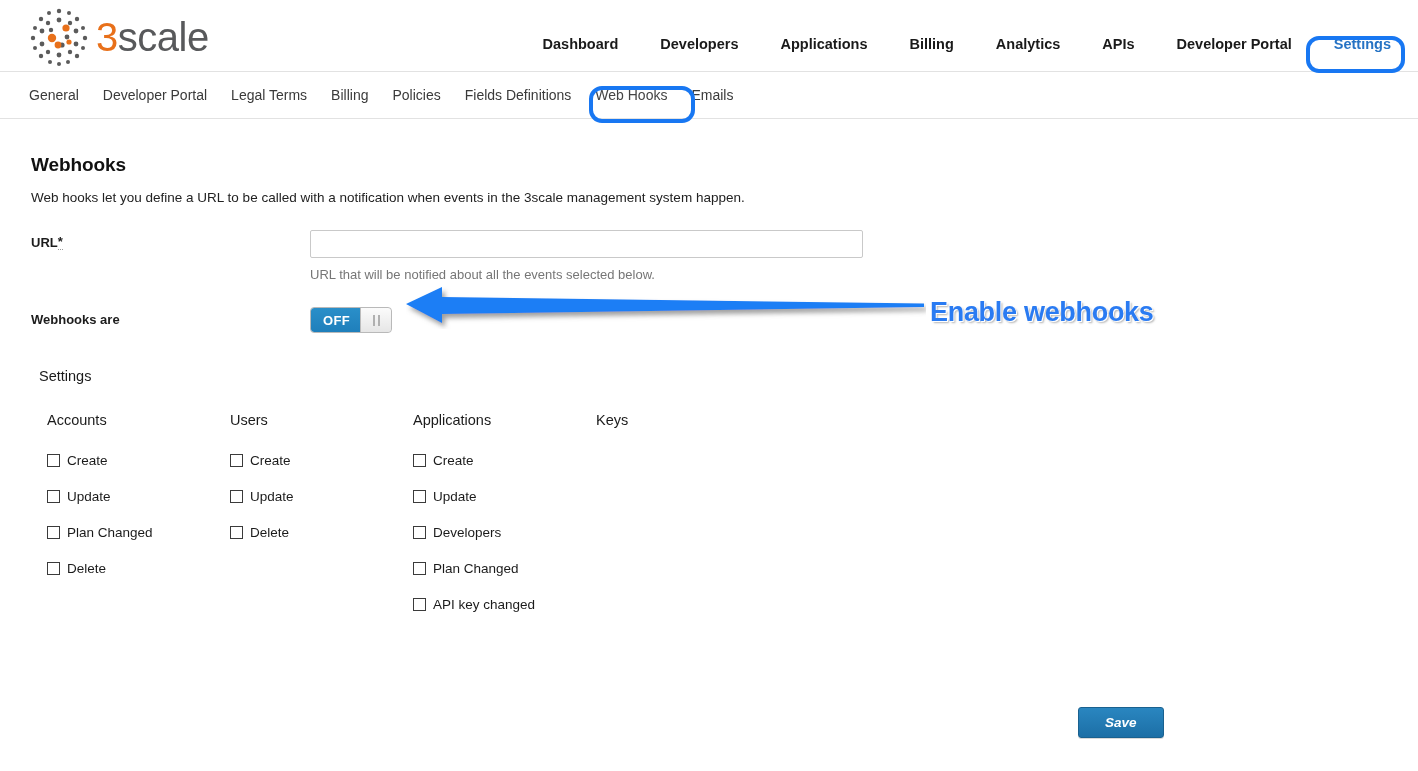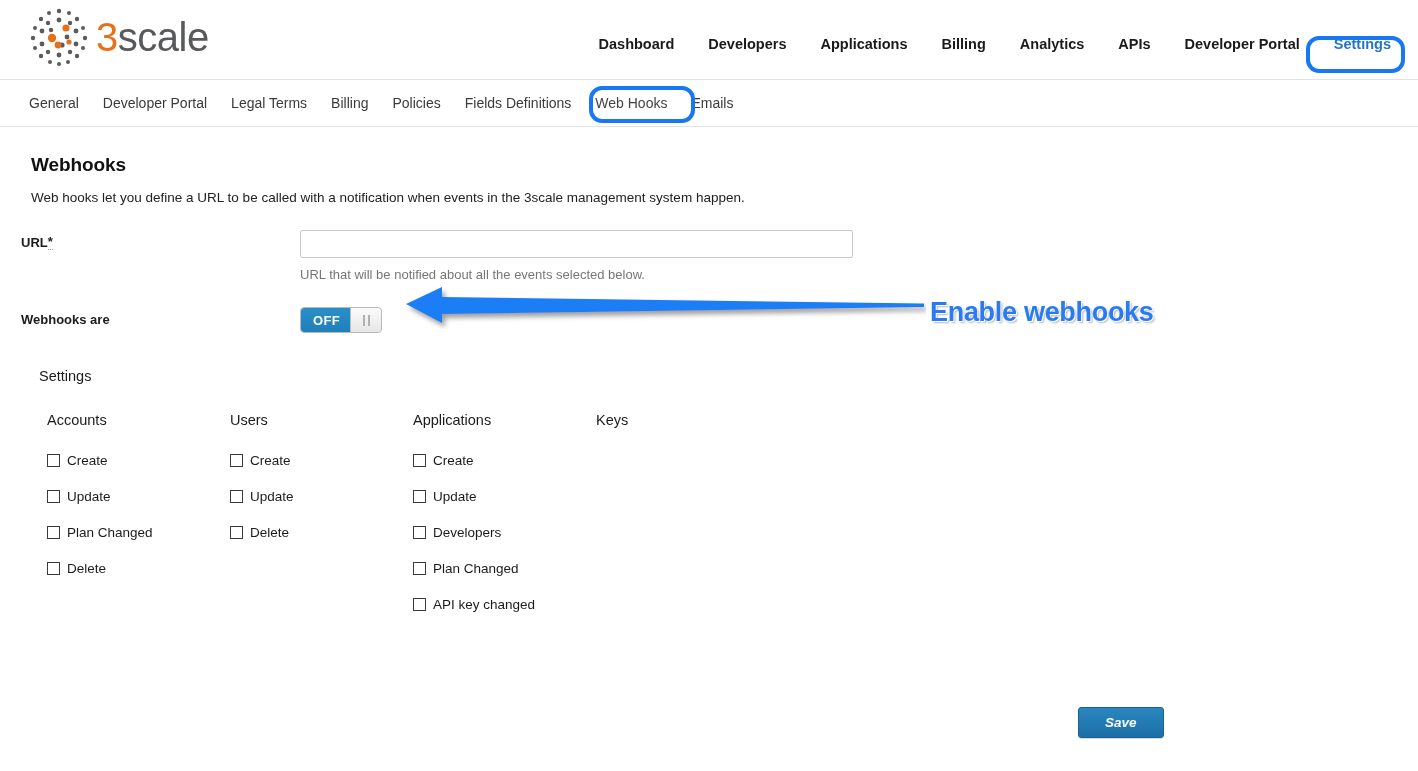--- a/index.html
+++ b/index.html
@@ -36,21 +36,21 @@
   }
   .logo-text .three { color: #e8701a; }
   .logo-text .scale { color: #58595b; }
 
   .mainnav {
     position: absolute;
     right: 14px; top: 44px;
     transform: translateY(-50%);
     display: flex;
     align-items: center;
-    gap: 8px;
+    gap: 16px;
   }
   .mainnav a {
     font-size: 14.5px;
     font-weight: bold;
     color: #1a1a1a;
     text-decoration: none;
     padding: 0 13px;
     white-space: nowrap;
     line-height: 20px;
   }
@@ -62,21 +62,21 @@
     border-radius: 13px;
     background: transparent;
     pointer-events: none;
   }
   #hl-settings { left: 1306px; top: 36px; width: 99px; height: 37px; }
   #hl-webhooks { left: 589px; top: 86px; width: 106px; height: 37px; }
 
   
   .subnav-wrap {
     position: absolute;
-    left: 0; top: 79px;
+    left: 0; top: 71px;
     width: 1418px;
     height: 48px;
     border-top: 1px solid #e2e2e2;
     border-bottom: 1px solid #e2e2e2;
   }
   .subnav {
     display: flex;
     align-items: center;
     height: 100%;
     padding-left: 29px;
@@ -104,21 +104,21 @@
   }
   p.page-desc {
     margin: 14px 0 0 31px;
     font-size: 13.5px;
     color: #222;
   }
 
   .form-row {
     position: relative;
     margin-top: 25px;
-    padding-left: 21px;
+    padding-left: 31px;
     display: flex;
     align-items: flex-start;
   }
   .form-label {
     width: 279px;
     flex: 0 0 279px;
     font-size: 13px;
     font-weight: bold;
     color: #1c1c1c;
     padding-top: 5px;

